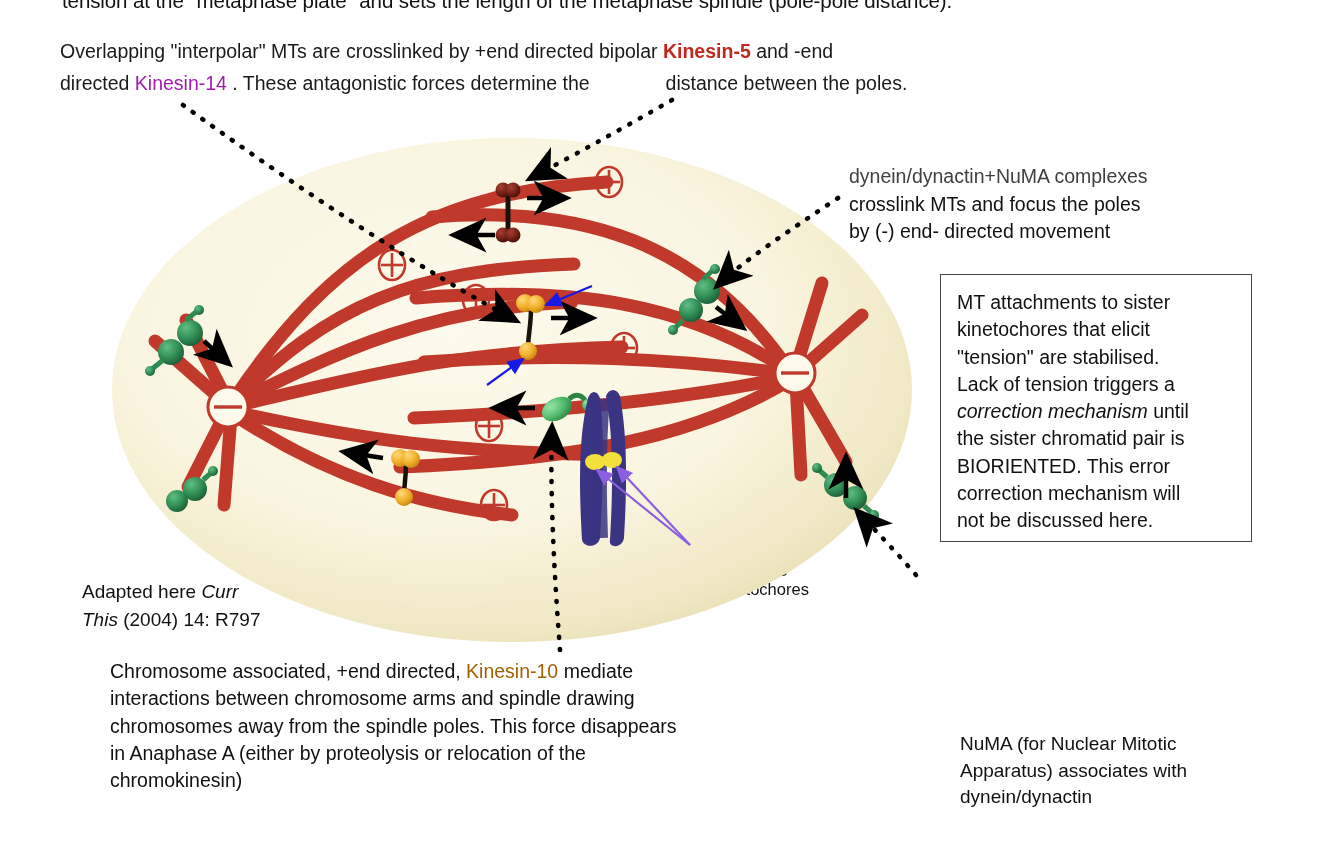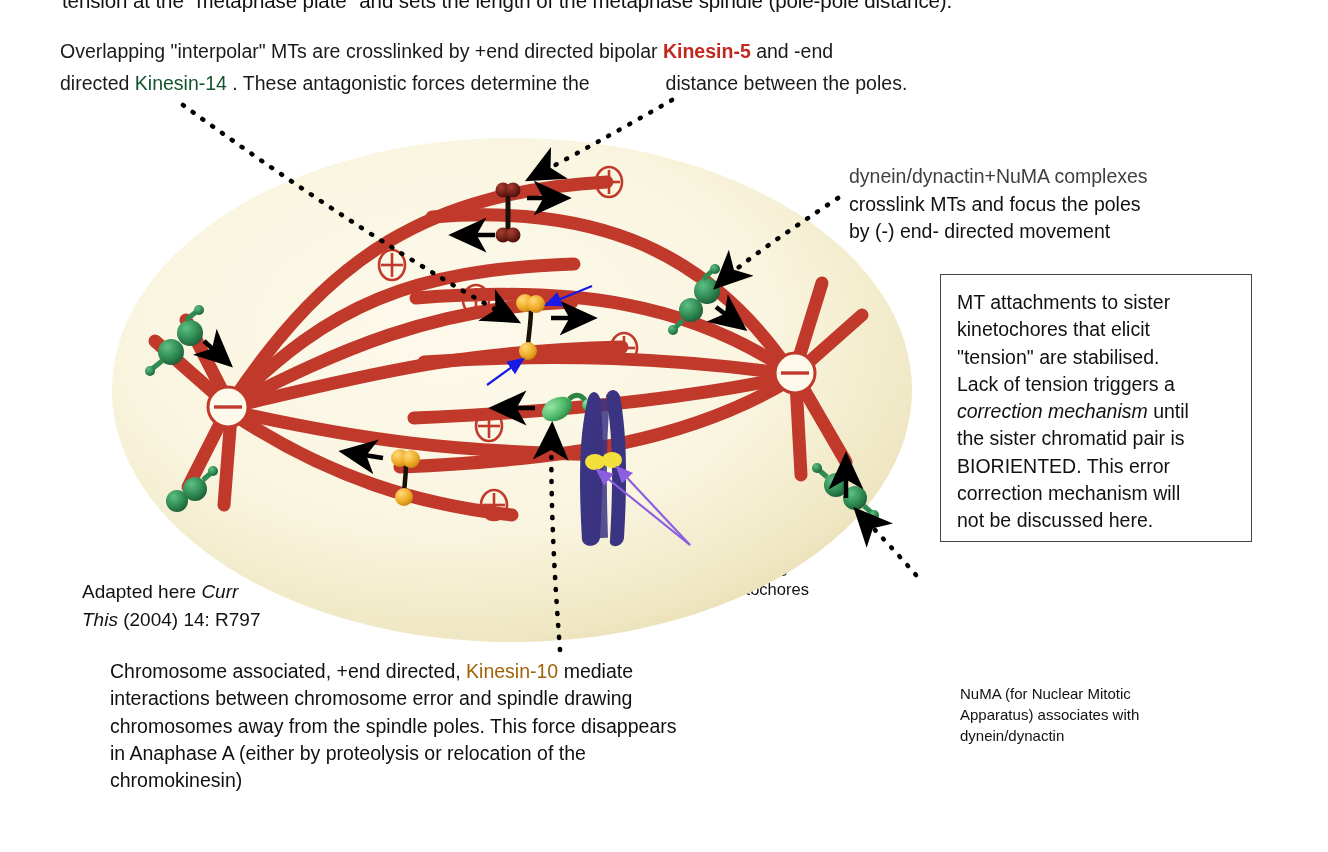--- a/index.html
+++ b/index.html
@@ -33,21 +33,21 @@
   .intro {
     position: absolute;
     left: 60px;
     top: 36px;
     font-size: 19.5px;
     line-height: 1.62;
     color: #1a1a1a;
     white-space: pre;
   }
   .k5 { color: #c2281f; font-weight: bold; }
-  .k14 { color: #14532d; }
+  .k14 { color: #a21caf; }
   .k10 { color: #a16207; }
   .dyn { color: #404040; }
   .greenhead { color: #2f7d4e; }
 
   .rightnote {
     position: absolute;
     left: 849px;
     top: 163px;
     font-size: 19.5px;
     line-height: 1.42;
@@ -91,22 +91,22 @@
     position: absolute;
     left: 855px;
     top: 572px;
     font-size: 19.5px;
     line-height: 1.40;
     white-space: pre;
   }
   .numanote {
     position: absolute;
     left: 960px;
-    top: 683px;
-    font-size: 15px;
+    top: 731px;
+    font-size: 19px;
     line-height: 1.40;
     white-space: pre;
   }
 
   .blue-lab {
     position: absolute;
     color: #1a1ae6;
     font-size: 16.5px;
     line-height: 1.18;
     white-space: pre;
@@ -142,21 +142,21 @@
 <i>correction mechanism</i><span> until</span>
 <span>the sister chromatid pair is</span>
 <span>BIORIENTED. This error</span>
 <span>correction mechanism will</span>
 <span>not be discussed here.</span></div>
 
   <div class="credit"><span>Adapted here </span><i>Curr</i>
 <i>This</i><span> (2004) 14: R797</span></div>
 
   <div class="bottomleft"><span>Chromosome associated, +end directed, </span><span class="k10">Kinesin-10</span><span> mediate</span>
-<span>interactions between chromosome error and spindle drawing</span>
+<span>interactions between chromosome arms and spindle drawing</span>
 <span>chromosomes away from the spindle poles. This force disappears</span>
 <span>in Anaphase A (either by proteolysis or relocation of the</span>
 <span>chromokinesin)</span></div>
 
 
   <div class="numanote"><span>NuMA (for Nuclear Mitotic</span>
 <span>Apparatus) associates with</span>
 <span>dynein/dynactin</span></div>
 
   <div class="blue-lab" style="left:513px; top:201px;">2 sets of motor heads</div>

